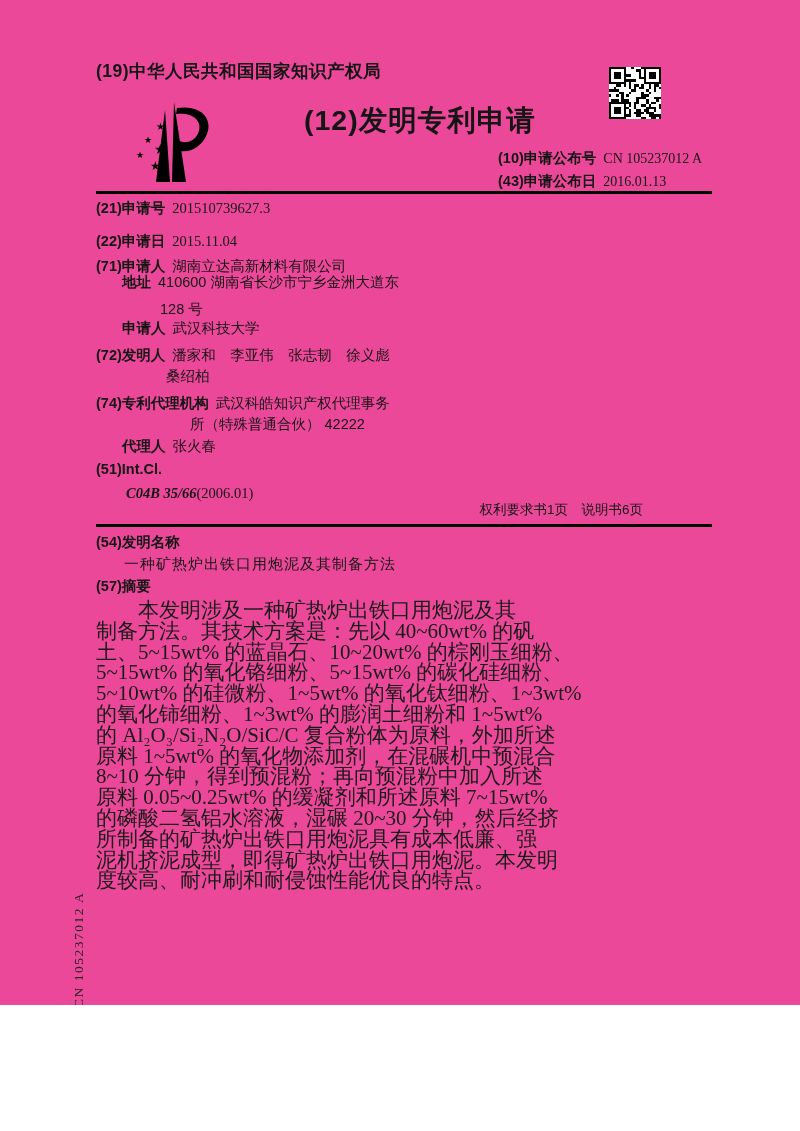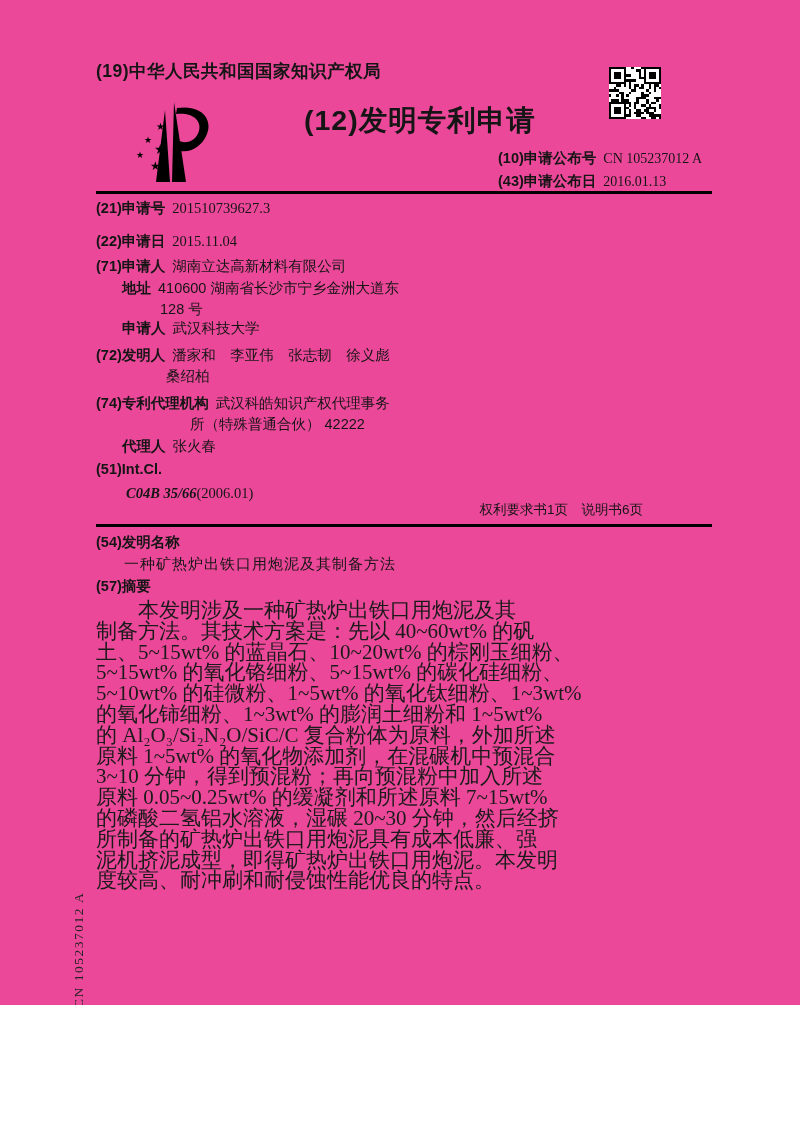--- a/index.html
+++ b/index.html
@@ -200,21 +200,21 @@
     <span class="lbl">(21)申请号</span><span class="gap"></span><span class="val">201510739627.3</span>
   </div>
 
   <div class="row" style="left:96px;top:232px">
     <span class="lbl">(22)申请日</span><span class="gap"></span><span class="val">2015.11.04</span>
   </div>
 
   <div class="row" style="left:96px;top:257px">
     <span class="lbl">(71)申请人</span><span class="gap"></span><span>湖南立达高新材料有限公司</span>
   </div>
-  <div class="row" style="left:122px;top:279px">
+  <div class="row" style="left:122px;top:273px">
     <span class="lbl">地址</span><span class="gap"></span><span>410600 湖南省长沙市宁乡金洲大道东</span>
   </div>
   <div class="row" style="left:160px;top:300px">
     <span>128 号</span>
   </div>
   <div class="row" style="left:122px;top:319px">
     <span class="lbl">申请人</span><span class="gap"></span><span>武汉科技大学</span>
   </div>
 
   <div class="row" style="left:96px;top:346px">
@@ -251,21 +251,21 @@
 
   <div class="abstract">
     <div class="line indent">本发明涉及一种矿热炉出铁口用炮泥及其</div>
     <div class="line">制备方法。其技术方案是：先以 40~60wt% 的矾</div>
     <div class="line">土、5~15wt% 的蓝晶石、10~20wt% 的棕刚玉细粉、</div>
     <div class="line">5~15wt% 的氧化铬细粉、5~15wt% 的碳化硅细粉、</div>
     <div class="line">5~10wt% 的硅微粉、1~5wt% 的氧化钛细粉、1~3wt%</div>
     <div class="line">的氧化铈细粉、1~3wt% 的膨润土细粉和 1~5wt%</div>
     <div class="line">的 Al₂O₃/Si₂N₂O/SiC/C 复合粉体为原料，外加所述</div>
     <div class="line">原料 1~5wt% 的氧化物添加剂，在混碾机中预混合</div>
-    <div class="line">3~10 分钟，得到预混粉；再向预混粉中加入所述</div>
+    <div class="line">8~10 分钟，得到预混粉；再向预混粉中加入所述</div>
     <div class="line">原料 0.05~0.25wt% 的缓凝剂和所述原料 7~15wt%</div>
     <div class="line">的磷酸二氢铝水溶液，湿碾 20~30 分钟，然后经挤</div>
     <div class="line">所制备的矿热炉出铁口用炮泥具有成本低廉、强</div>
     <div class="line">泥机挤泥成型，即得矿热炉出铁口用炮泥。本发明</div>
     <div class="line">度较高、耐冲刷和耐侵蚀性能优良的特点。</div>
   </div>
 
   <div class="side-number">CN 105237012 A</div>
 
 </div>

